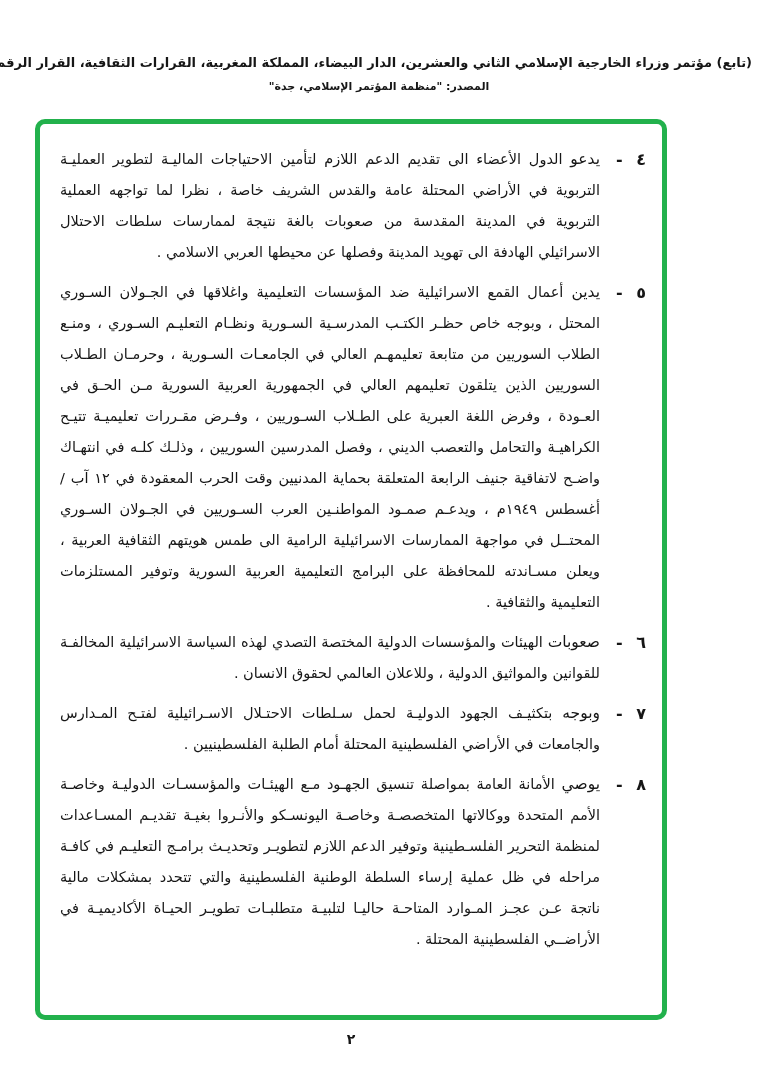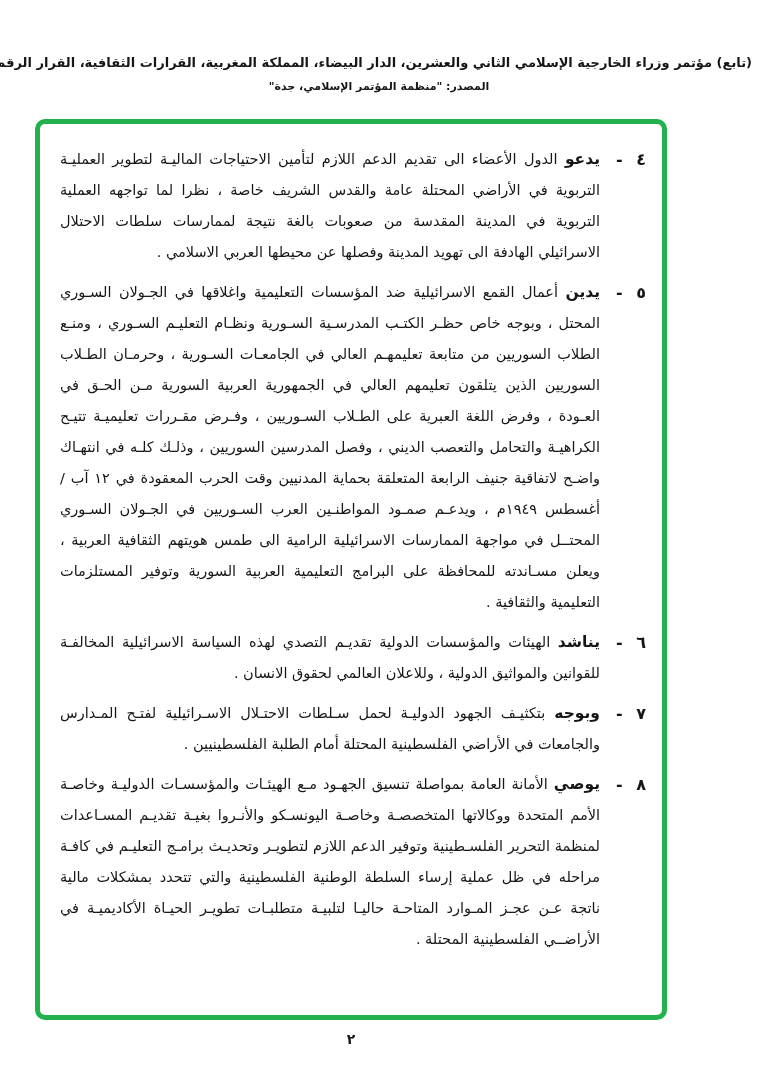--- a/index.html
+++ b/index.html
@@ -63,21 +63,21 @@
   }
   .item p {
     flex: 1 1 auto;
     margin: 0;
     font-size: 14.5px;
     line-height: 31px;
     text-align: justify;
     text-align-last: right;
   }
   .lead {
-    font-weight: bold;
+    font-weight: normal;
     font-size: 15.5px;
   }
   .page-num {
     position: absolute;
     top: 1031px;
     left: 35px;
     width: 632px;
     text-align: center;
     font-size: 14px;
     font-weight: bold;
@@ -100,21 +100,21 @@
       <p><span class="lead">يدعو</span> <span>الدول الأعضاء الى تقديم الدعم اللازم لتأمين الاحتياجات الماليـة لتطوير العمليـة التربوية في الأراضي المحتلة عامة والقدس الشريف خاصة ، نظرا لما تواجهه العملية التربوية في المدينة المقدسة من صعوبات بالغة نتيجة لممارسات سلطات الاحتلال الاسرائيلي الهادفة الى تهويد المدينة وفصلها عن محيطها العربي الاسلامي .</span></p>
     </div>
 
     <div class="item">
       <div class="num-cell">٥ -</div>
       <p><span class="lead">يدين</span> <span>أعمال القمع الاسرائيلية ضد المؤسسات التعليمية واغلاقها في الجـولان السـوري المحتل ، وبوجه خاص حظـر الكتـب المدرسـية السـورية ونظـام التعليـم السـوري ، ومنـع الطلاب السوريين من متابعة تعليمهـم العالي في الجامعـات السـورية ، وحرمـان الطـلاب السوريين الذين يتلقون تعليمهم العالي في الجمهورية العربية السورية مـن الحـق في العـودة ، وفرض اللغة العبرية على الطـلاب السـوريين ، وفـرض مقـررات تعليميـة تتيـح الكراهيـة والتحامل والتعصب الديني ، وفصل المدرسين السوريين ، وذلـك كلـه في انتهـاك واضـح لاتفاقية جنيف الرابعة المتعلقة بحماية المدنيين وقت الحرب المعقودة في ١٢ آب / أغسطس ١٩٤٩م ، ويدعـم صمـود المواطنـين العرب السـوريين في الجـولان السـوري المحتــل في مواجهة الممارسات الاسرائيلية الرامية الى طمس هويتهم الثقافية العربية ، ويعلن مسـاندته للمحافظة على البرامج التعليمية العربية السورية وتوفير المستلزمات التعليمية والثقافية .</span></p>
     </div>
 
     <div class="item">
       <div class="num-cell">٦ -</div>
-      <p><span class="lead">يناشد</span> <span>الهيئات والمؤسسات الدولية تقديـم التصدي لهذه السياسة الاسرائيلية المخالفـة للقوانين والمواثيق الدولية ، وللاعلان العالمي لحقوق الانسان .</span></p>
+      <p><span class="lead">صعوبات</span> <span>الهيئات والمؤسسات الدولية المختصة التصدي لهذه السياسة الاسرائيلية المخالفـة للقوانين والمواثيق الدولية ، وللاعلان العالمي لحقوق الانسان .</span></p>
     </div>
 
     <div class="item">
       <div class="num-cell">٧ -</div>
       <p><span class="lead">وبوجه</span> <span>بتكثيـف الجهود الدوليـة لحمل سـلطات الاحتـلال الاسـرائيلية لفتـح المـدارس والجامعات في الأراضي الفلسطينية المحتلة أمام الطلبة الفلسطينيين .</span></p>
     </div>
 
     <div class="item">
       <div class="num-cell">٨ -</div>
       <p><span class="lead">يوصي</span> <span>الأمانة العامة بمواصلة تنسيق الجهـود مـع الهيئـات والمؤسسـات الدوليـة وخاصـة الأمم المتحدة ووكالاتها المتخصصـة وخاصـة اليونسـكو والأنـروا بغيـة تقديـم المسـاعدات لمنظمة التحرير الفلسـطينية وتوفير الدعم اللازم لتطويـر وتحديـث برامـج التعليـم في كافـة مراحله في ظل عملية إرساء السلطة الوطنية الفلسطينية والتي تتحدد بمشكلات مالية ناتجة عـن عجـز المـوارد المتاحـة حاليـا لتلبيـة متطلبـات تطويـر الحيـاة الأكاديميـة في الأراضــي الفلسطينية المحتلة .</span></p>

